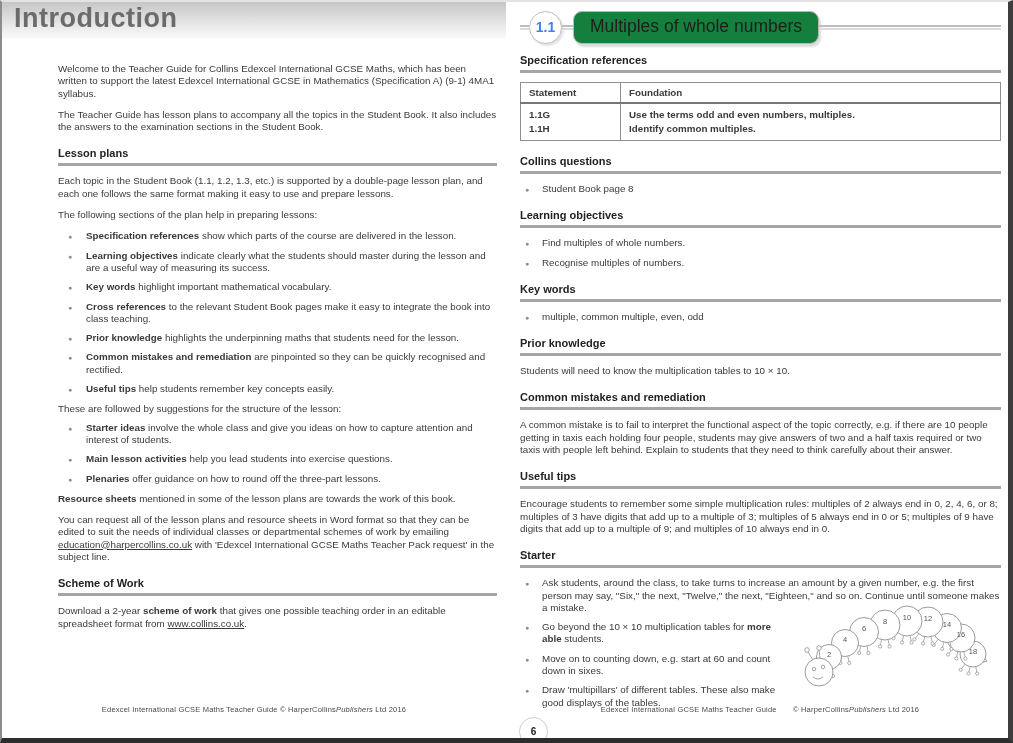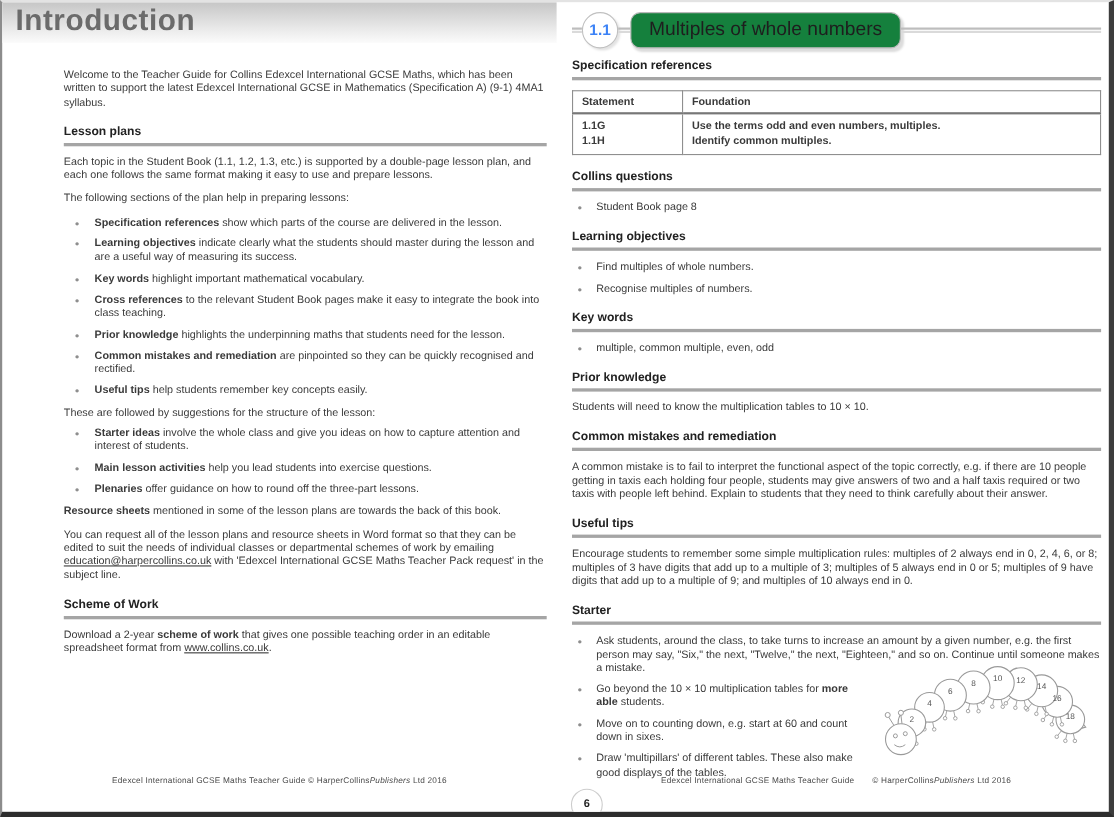--- a/index.html
+++ b/index.html
@@ -90,20 +90,21 @@
 
 <div class="spread">
 
   <div class="page page-left">
     <div class="intro-banner">
       <span class="intro-title">Introduction</span>
     </div>
 
     <div class="lcontent">
       <p class="para">Welcome to the Teacher Guide for Collins Edexcel International GCSE Maths, which has been written to support the latest Edexcel International GCSE in Mathematics (Specification A) (9-1) 4MA1 syllabus.</p>
+      <p class="para">The Teacher Guide has lesson plans to accompany all the topics in the Student Book. It also includes the answers to the examination sections in the Student Book.</p>
 
       <div class="sec-h">Lesson plans</div>
       <p class="para">Each topic in the Student Book (1.1, 1.2, 1.3, etc.) is supported by a double-page lesson plan, and each one follows the same format making it easy to use and prepare lessons.</p>
       <p class="para">The following sections of the plan help in preparing lessons:</p>
 
       <div class="blist">
         <div class="bitem"><span class="bold">Specification references</span><span> show which parts of the course are delivered in the lesson.</span></div>
         <div class="bitem"><span class="bold">Learning objectives</span><span> indicate clearly what the students should master during the lesson and are a useful way of measuring its success.</span></div>
         <div class="bitem"><span class="bold">Key words</span><span> highlight important mathematical vocabulary.</span></div>
         <div class="bitem"><span class="bold">Cross references</span><span> to the relevant Student Book pages make it easy to integrate the book into class teaching.</span></div>
@@ -113,21 +114,21 @@
       </div>
 
       <p class="para" style="margin-bottom:6px;">These are followed by suggestions for the structure of the lesson:</p>
 
       <div class="blist">
         <div class="bitem"><span class="bold">Starter ideas</span><span> involve the whole class and give you ideas on how to capture attention and interest of students.</span></div>
         <div class="bitem"><span class="bold">Main lesson activities</span><span> help you lead students into exercise questions.</span></div>
         <div class="bitem"><span class="bold">Plenaries</span><span> offer guidance on how to round off the three-part lessons.</span></div>
       </div>
 
-      <p class="para"><span class="bold">Resource sheets</span><span> mentioned in some of the lesson plans are towards the back of this book.</span></p>
+      <p class="para"><span class="bold">Resource sheets</span><span> mentioned in some of the lesson plans are towards the work of this book.</span></p>
 
       <p class="para"><span>You can request all of the lesson plans and resource sheets in Word format so that they can be edited to suit the needs of individual classes or departmental schemes of work by emailing </span><a href="#" class="doc-link">education@harpercollins.co.uk</a><span> with 'Edexcel International GCSE Maths Teacher Pack request' in the subject line.</span></p>
 
       <div class="sec-h">Scheme of Work</div>
       <p class="para"><span>Download a 2-year </span><span class="bold">scheme of work</span><span> that gives one possible teaching order in an editable spreadsheet format from </span><a href="#" class="doc-link">www.collins.co.uk</a><span>.</span></p>
     </div>
 
     <div class="footer">
       <span>Edexcel International GCSE Maths Teacher Guide</span>
       <span> </span>

